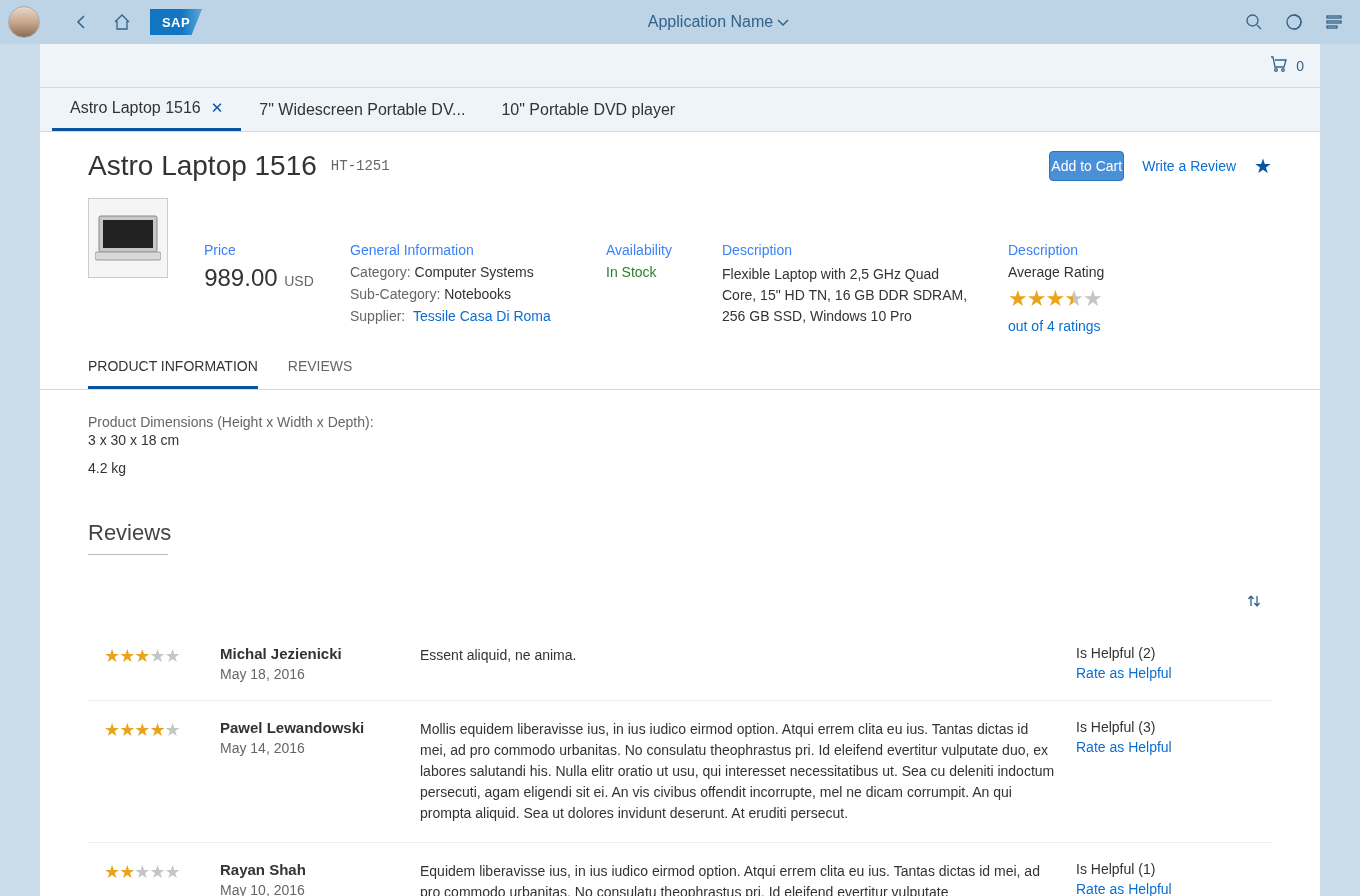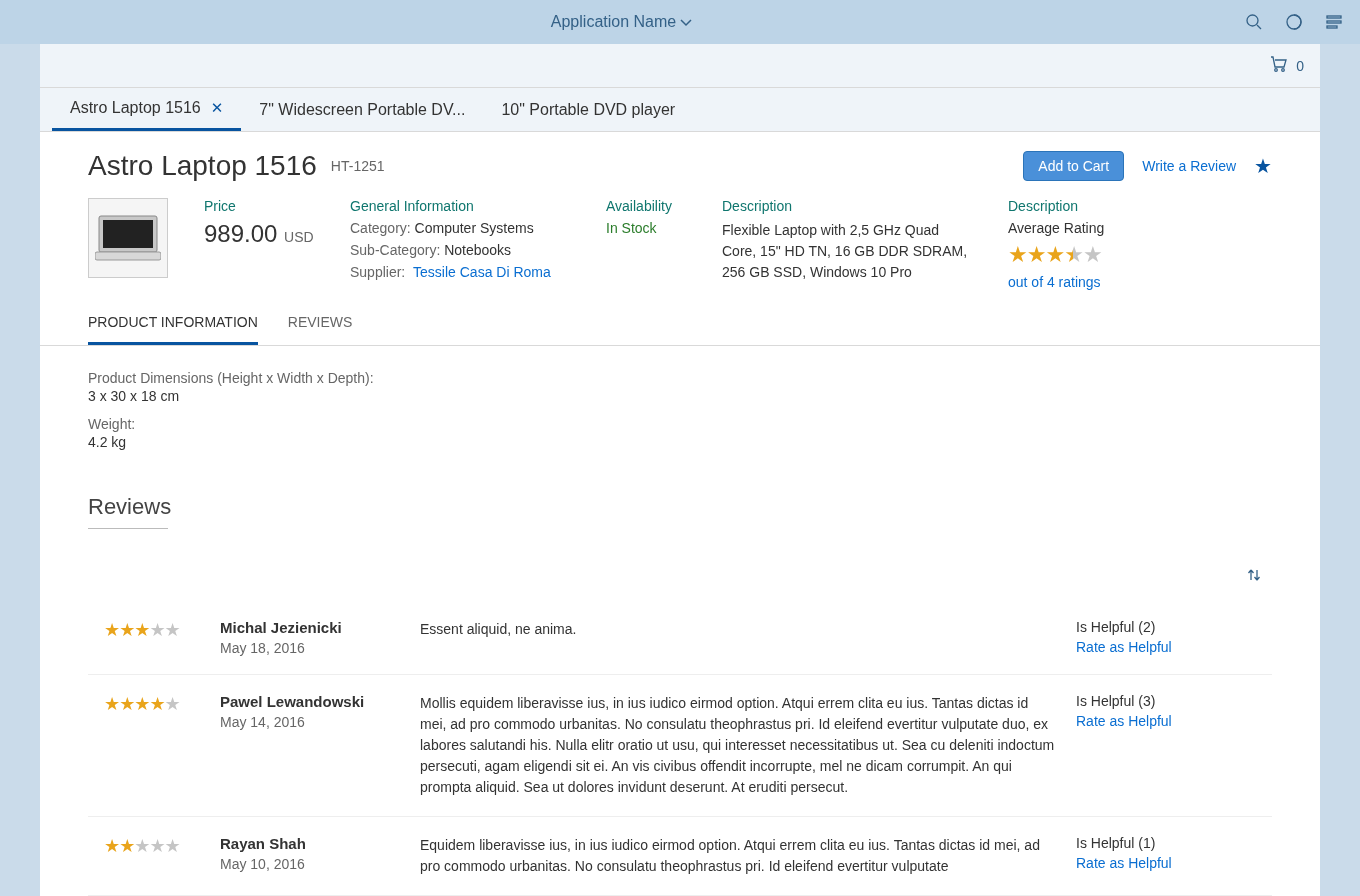--- a/index.html
+++ b/index.html
@@ -121,27 +121,27 @@
     background: #fff;
     padding: 18px 48px 0 48px;
   }
   .oh-top {
     display: flex;
     align-items: center;
     gap: 14px;
     margin-bottom: 16px;
   }
   .oh-title { font-size: 28px; font-weight: 400; color: #333; }
-  .oh-sub { font-size: 14px; color: #666; }
+  .oh-sub { font-size: 14px; color: #666; font-family: Liberation Mono, monospace; }
   .oh-actions { margin-left: auto; display: flex; align-items: center; gap: 18px; }
   .btn-primary {
     background: #4a90d9;
     color: #fff;
     border: 1px solid #2b74b9;
-    padding: 6px 14px;
+    padding: 6px 1px;
     border-radius: 4px;
     font-size: 14px;
     cursor: pointer;
   }
   .link { color: #0a6ed1; cursor: pointer; font-size: 14px; }
   .star-icon { color: #0854a0; font-size: 20px; }
   .oh-grid {
     display: flex;
     gap: 36px;
     padding-bottom: 12px;
@@ -150,22 +150,22 @@
     width: 80px;
     height: 80px;
     border: 1px solid #ccc;
     display: flex;
     align-items: center;
     justify-content: center;
     background: #f5f5f5;
   }
   .thumb svg { width: 66px; height: 48px; }
   .oh-col { font-size: 14px; }
-  .oh-label { color: #0f766e; margin-bottom: 6px; }
-  .oh-price { font-size: 24px; color: #333; }
+  .oh-label { color: #3b82f6; margin-bottom: 6px; margin-top: 44px; }
+  .oh-price { font-size: 24px; color: #333; text-align: center; }
   .oh-price .cur { font-size: 14px; color: #666; }
   .oh-stock { color: #2b7d2b; font-size: 14px; }
   .oh-line { color: #333; margin-bottom: 6px; }
   .oh-line .lbl { color: #666; }
   .stars { color: #e9a41b; font-size: 22px; letter-spacing: -1px; white-space: nowrap; }
   .stars .empty { color: #c5c5c5; }
   .icon-tabs {
     display: flex;
     gap: 30px;
     padding: 0 48px;
@@ -232,20 +232,34 @@
   .reviewer { font-size: 15px; font-weight: 600; color: #333; margin-bottom: 4px; }
   .review-date { color: #666; font-size: 14px; }
   .helpful { color: #333; margin-bottom: 4px; }
   .small-stars { color: #e9a41b; font-size: 18px; letter-spacing: -1px; }
   .small-stars .empty { color: #c5c5c5; }
 </style>
 </head>
 <body>
 
 <div class="shell-header">
+  <div class="left">
+    <div class="avatar"></div>
+    <div class="icon-btn">
+      <svg width="16" height="16" viewBox="0 0 16 16" fill="none" stroke="currentColor" stroke-width="1.5">
+          <path d="M10 2 L4 8 L10 14"></path>
+        </svg>
+    </div>
+    <div class="icon-btn">
+      <svg width="18" height="18" viewBox="0 0 18 18" fill="none" stroke="currentColor" stroke-width="1.3">
+          <path d="M2 9 L9 2 L16 9 M4 8 V16 H14 V8"></path>
+        </svg>
+    </div>
+    <div class="sap-logo">SAP</div>
+  </div>
   <div class="center">
     <span>Application Name</span>
     <svg width="14" height="14" viewBox="0 0 14 14" fill="none" stroke="currentColor" stroke-width="1.5">
         <path d="M2 5 L7 10 L12 5"></path>
       </svg>
   </div>
   <div class="right">
     <div class="icon-btn">
       <svg width="18" height="18" viewBox="0 0 18 18" fill="none" stroke="currentColor" stroke-width="1.3">
           <circle cx="7.5" cy="7.5" r="5.5"></circle>
@@ -344,21 +358,20 @@
         <div class="icon-tab active">PRODUCT INFORMATION</div>
         <div class="icon-tab">REVIEWS</div>
       </div>
 
   <div class="section">
     <div class="info-row">
       <div class="lbl">Product Dimensions (Height x Width x Depth):</div>
       <div class="val">3 x 30 x 18 cm</div>
     </div>
     <div class="info-row">
-      <div class="lbl">Weight:</div>
       <div class="val">4.2 kg</div>
     </div>
   </div>
 
   <div class="reviews-title">Reviews</div>
   <div class="reviews-underline"></div>
 
   <div class="reviews-toolbar">
     <span class="icon-btn" style="color:#346187">
       <svg width="16" height="16" viewBox="0 0 16 16" fill="none" stroke="currentColor" stroke-width="1.3">

